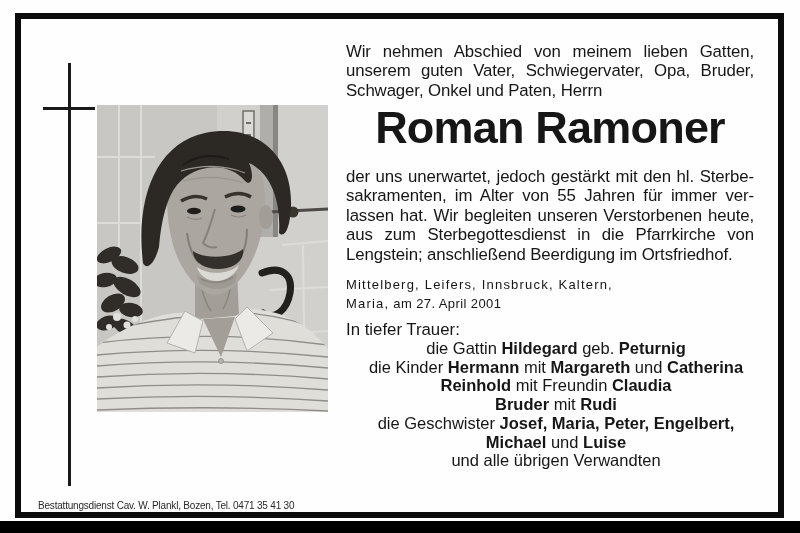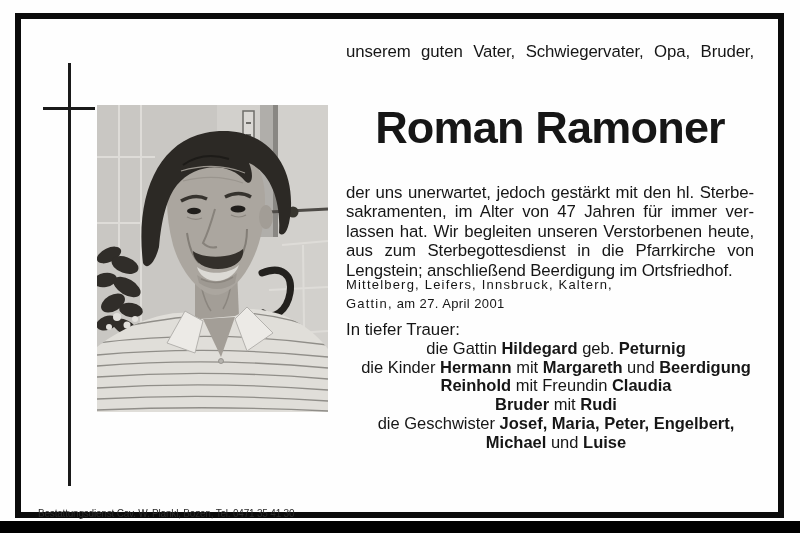--- a/index.html
+++ b/index.html
@@ -14,30 +14,30 @@
   .cross-v{position:absolute; left:68px; top:63px; width:3px; height:423px; background:#1a1a1a;}
   .cross-h{position:absolute; left:43px; top:107px; width:52px; height:3px; background:#1a1a1a;}
   .photo{position:absolute; left:97px; top:105px; width:231px; height:307px;}
   .txt{position:absolute; left:346px; width:408px;}
   .intro{top:42px; font-size:16.8px; line-height:19.4px; letter-spacing:-0.1px;}
   .line.j{text-align:justify; text-align-last:justify;}
   .name{
     top:104px; font-size:45px; line-height:48px; font-weight:bold;
     letter-spacing:-0.8px; text-align:center; white-space:nowrap;
   }
-  .announce{top:183px; font-size:16.8px; line-height:19.4px; letter-spacing:-0.1px;}
+  .announce{top:167px; font-size:16.8px; line-height:19.4px; letter-spacing:-0.1px;}
   .dateline{top:275px; font-size:13px; line-height:19px;}
   .dl1{letter-spacing:1.2px; white-space:nowrap;}
   .dl2 .spaced{letter-spacing:1.2px; margin-right:4px;}
   .dl2 span{letter-spacing:0.4px;}
   .grief-intro{top:320px; font-size:16.8px;}
   .mourners{top:339px; width:420px; font-size:16.5px; line-height:18.7px;text-align:center;}
   .mourners .bd{font-weight:bold;}
   .closing{position:absolute; left:96px; top:470px; font-size:17.5px; white-space:nowrap;}
-  .footer{position:absolute; left:38px; top:500px; font-size:10px; letter-spacing:-0.2px; color:#2a2a2a; white-space:nowrap;margin-top:8px;}
+  .footer{position:absolute; left:38px; top:500px; font-size:10px; letter-spacing:-0.2px; color:#2a2a2a; white-space:nowrap;}
   .strip{position:absolute; left:0; top:521px; width:800px; height:12px; background:#000;}
 </style>
 </head>
 <body>
 
 <div class="page">
 
   <div class="frame"></div>
 
   <div>
@@ -140,47 +140,50 @@
         <path d="M90 128 C92 142 96 152 102 158" stroke="#837e77" stroke-width="2" fill="none"></path>
         <path d="M150 124 C150 138 146 150 140 156" stroke="#837e77" stroke-width="2" fill="none"></path>
         <path d="M96 146 C106 154 134 154 146 144 C148 156 136 164 121 164 C106 164 96 156 96 146 Z" fill="#34302b"></path>
         <path d="M100 162 C110 170 132 170 142 160 C138 172 126 176 120 176 C110 176 102 170 100 162 Z" fill="#dcdad5"></path>
         <path d="M104 174 q16 8 32 -2" stroke="#8b867f" stroke-width="1.5" fill="none"></path>
       </g>
     </svg>
   </div>
 
   <div class="txt intro">
+      <div class="line j">Wir nehmen Abschied von meinem lieben Gatten,</div>
       <div class="line j">unserem guten Vater, Schwiegervater, Opa, Bruder,</div>
+      <div class="line">Schwager, Onkel und Paten, Herrn</div>
     </div>
 
   <div class="txt name">Roman Ramoner</div>
 
   <div class="txt announce">
       <div class="line j">der uns unerwartet, jedoch gestärkt mit den hl. Sterbe-</div>
-      <div class="line j">sakramenten, im Alter von 47 Jahren für immer ver-</div>
+      <div class="line j">sakramenten, im Alter von 55 Jahren für immer ver-</div>
       <div class="line j">lassen hat. Wir begleiten unseren Verstorbenen heute,</div>
       <div class="line j">aus zum Sterbegottesdienst in die Pfarrkirche von</div>
       <div class="line">Lengstein; anschließend Beerdigung im Ortsfriedhof.</div>
     </div>
 
   <div class="txt dateline">
     <div class="dl1">Mittelberg, Leifers, Innsbruck, Kaltern,</div>
-    <div class="dl2"><span class="spaced">Gattin,</span><span>am 27. April 2001</span></div>
+    <div class="dl2"><span class="spaced">Maria,</span><span>am 27. April 2001</span></div>
   </div>
 
   <div class="txt grief-intro">In tiefer Trauer:</div>
 
   <div class="txt mourners">
       <div class="line"><span>die Gattin </span><span class="bd">Hildegard</span><span> geb. </span><span class="bd">Peturnig</span></div>
-      <div class="line"><span>die Kinder </span><span class="bd">Hermann</span><span> mit </span><span class="bd">Margareth</span><span> und </span><span class="bd">Beerdigung</span></div>
+      <div class="line"><span>die Kinder </span><span class="bd">Hermann</span><span> mit </span><span class="bd">Margareth</span><span> und </span><span class="bd">Catherina</span></div>
       <div class="line"><span class="bd">Reinhold</span><span> mit Freundin </span><span class="bd">Claudia</span></div>
       <div class="line"><span class="bd">Bruder</span><span> mit </span><span class="bd">Rudi</span></div>
       <div class="line"><span>die Geschwister </span><span class="bd">Josef, Maria, Peter, Engelbert,</span></div>
       <div class="line"><span class="bd">Michael</span><span> und </span><span class="bd">Luise</span></div>
+      <div class="line"><span>und alle übrigen Verwandten</span></div>
     </div>
 
 
   <div class="footer">Bestattungsdienst Cav. W. Plankl, Bozen, Tel. 0471 35 41 30</div>
 
   <div class="strip"></div>
 
 </div>
 
 </body></html>

